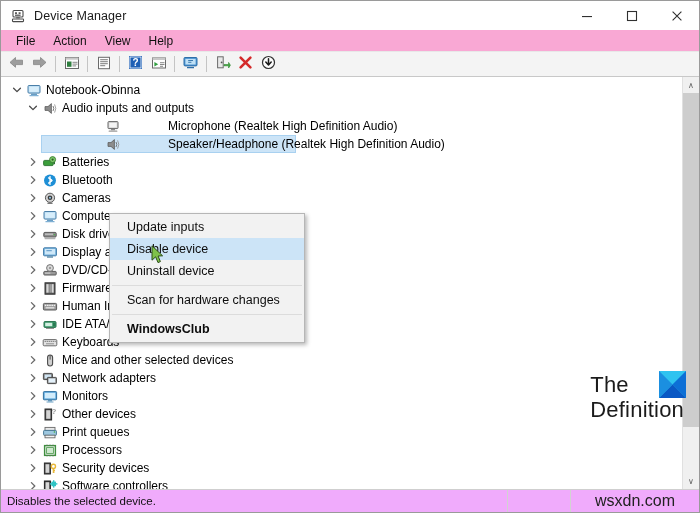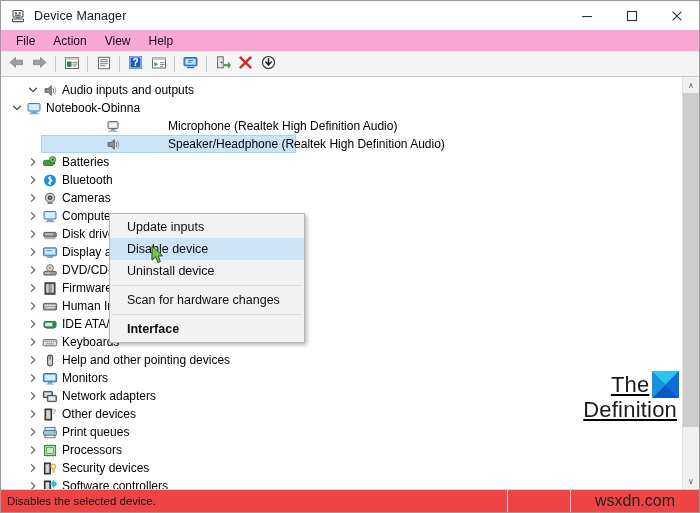--- a/index.html
+++ b/index.html
@@ -174,21 +174,21 @@
     position: absolute;
     left: 0; right: 0;
     top: 0;
     height: 88%;
     background: #cdcdcd;
   }
 
   
   #statusbar {
     height: 22px;
-    background: #ef4444;
+    background: #f0abfc;
     border-top: 1px solid #cfcfcf;
     display: flex;
     align-items: center;
     flex: 0 0 auto;
     font-size: 11.5px;
     color: #101010;
   }
   .sb-pane1 { flex: 0 0 500px; padding-left: 6px; }
   .sb-pane2 {
     flex: 1 1 auto;
@@ -237,25 +237,24 @@
     position: absolute;
     left: 150px; top: 168px;
     width: 13px; height: 19px;
     z-index: 80;
     pointer-events: none;
   }
 
   
   #twc-logo {
     position: absolute;
-    right: 22px;
+    right: 15px;
     top: 295px;
-    text-align: center;
+    text-align: left;
     z-index: 5;
-    text-decoration: underline;
   }
   #twc-line1 {
     font-size: 22px;
     color: #1b1b1b;
     line-height: 25px;
     letter-spacing: .2px;
   }
   #twc-line2 {
     font-size: 22px;
     color: #1b1b1b;
@@ -407,50 +406,50 @@
           <circle cx="7.5" cy="7.5" r="6" fill="#fdfdfd" stroke="#303030" stroke-width="1.2"></circle>
           <path d="M7.5 3.8 L7.5 9.3 M4.8 7 L7.5 10 L10.2 7" fill="none" stroke="#1a1a1a" stroke-width="1.5" stroke-linecap="round" stroke-linejoin="round"></path>
         </svg>
       </span>
     </div>
   </div>
 
   <div id="content">
     <div id="tree">
 
-    <div class="row depth1">
-          <span class="twisty">
-            <svg width="10" height="10" viewBox="0 0 10 10">
-              <path d="M1.6 3.2 L5 6.6 L8.4 3.2" fill="none" stroke="#4a4a4a" stroke-width="1.3" stroke-linecap="round" stroke-linejoin="round"></path>
-            </svg>
-          </span>
-          <span class="ticon">
-            <svg width="16" height="15" viewBox="0 0 16 15">
-              <path d="M3 5.6 L6 5.6 L9.4 2.6 L9.4 12.4 L6 9.4 L3 9.4 Z" fill="#8d8d8d" stroke="#5a5a5a" stroke-width=".8" stroke-linejoin="round"></path>
-              <path d="M11 5 Q12.6 7.5 11 10" stroke="#6a6a6a" stroke-width=".9" fill="none"></path>
-              <path d="M12.6 3.4 Q15 7.5 12.6 11.6" stroke="#8a8a8a" stroke-width=".8" fill="none"></path>
-            </svg>
-          </span>
-          <span class="tlabel">Audio inputs and outputs</span>
-        </div>
-        <div class="row depth0">
+    <div class="row depth0">
           <span class="twisty">
             <svg width="10" height="10" viewBox="0 0 10 10">
               <path d="M1.6 3.2 L5 6.6 L8.4 3.2" fill="none" stroke="#4a4a4a" stroke-width="1.3" stroke-linecap="round" stroke-linejoin="round"></path>
             </svg>
           </span>
           <span class="ticon">
             <svg width="16" height="15" viewBox="0 0 16 15">
               <rect x="2" y="2.5" width="12" height="7.6" rx="1" fill="#b9dcf2" stroke="#4a7fa8" stroke-width="1"></rect>
               <rect x="3.2" y="3.7" width="9.6" height="5.2" fill="#d8eefb"></rect>
               <rect x="5" y="10.6" width="6" height="1.4" fill="#6a9ec4"></rect>
               <rect x="3.4" y="12" width="9.2" height="1.2" rx=".5" fill="#7fb0d4"></rect>
             </svg>
           </span>
           <span class="tlabel">Notebook-Obinna</span>
+        </div>
+        <div class="row depth1">
+          <span class="twisty">
+            <svg width="10" height="10" viewBox="0 0 10 10">
+              <path d="M1.6 3.2 L5 6.6 L8.4 3.2" fill="none" stroke="#4a4a4a" stroke-width="1.3" stroke-linecap="round" stroke-linejoin="round"></path>
+            </svg>
+          </span>
+          <span class="ticon">
+            <svg width="16" height="15" viewBox="0 0 16 15">
+              <path d="M3 5.6 L6 5.6 L9.4 2.6 L9.4 12.4 L6 9.4 L3 9.4 Z" fill="#8d8d8d" stroke="#5a5a5a" stroke-width=".8" stroke-linejoin="round"></path>
+              <path d="M11 5 Q12.6 7.5 11 10" stroke="#6a6a6a" stroke-width=".9" fill="none"></path>
+              <path d="M12.6 3.4 Q15 7.5 12.6 11.6" stroke="#8a8a8a" stroke-width=".8" fill="none"></path>
+            </svg>
+          </span>
+          <span class="tlabel">Audio inputs and outputs</span>
         </div>
         <div class="row depth2">
           <span class="twisty"></span>
           <span class="ticon">
             <svg width="16" height="15" viewBox="0 0 16 15">
               <rect x="3" y="2.6" width="10" height="7" rx=".8" fill="#d9d9d9" stroke="#666" stroke-width="1"></rect>
               <rect x="4.4" y="4" width="7.2" height="4.2" fill="#f4f4f4"></rect>
               <rect x="6" y="10" width="4" height="1.3" fill="#8a8a8a"></rect>
               <rect x="3.6" y="11.5" width="8.8" height="1.3" rx=".5" fill="#9a9a9a"></rect>
             </svg>
@@ -656,53 +655,53 @@
             <svg width="10" height="10" viewBox="0 0 10 10">
               <path d="M3.4 1.6 L6.8 5 L3.4 8.4" fill="none" stroke="#6a6a6a" stroke-width="1.3" stroke-linecap="round" stroke-linejoin="round"></path>
             </svg>
           </span>
           <span class="ticon">
             <svg width="16" height="15" viewBox="0 0 16 15">
               <rect x="5.6" y="2" width="5" height="11" rx="2.5" fill="#d0d0d0" stroke="#4a4a4a" stroke-width="1.1"></rect>
               <path d="M8.1 2.2 L8.1 6.6" stroke="#4a4a4a" stroke-width="1"></path>
             </svg>
           </span>
-          <span class="tlabel">Help and other pointing devices</span>
+          <span class="tlabel">Mice and other selected devices</span>
+        </div>
+        <div class="row depth1">
+          <span class="twisty">
+            <svg width="10" height="10" viewBox="0 0 10 10">
+              <path d="M3.4 1.6 L6.8 5 L3.4 8.4" fill="none" stroke="#6a6a6a" stroke-width="1.3" stroke-linecap="round" stroke-linejoin="round"></path>
+            </svg>
+          </span>
+          <span class="ticon">
+            <svg width="16" height="15" viewBox="0 0 16 15">
+              <rect x="1.4" y="2.4" width="9" height="6.2" rx=".7" fill="#7a7a7a" stroke="#4a4a4a" stroke-width="1"></rect>
+              <rect x="2.6" y="3.5" width="6.6" height="4" fill="#cfe4f2"></rect>
+              <rect x="5.4" y="6.4" width="9" height="6.2" rx=".7" fill="#9a9a9a" stroke="#4a4a4a" stroke-width="1"></rect>
+              <rect x="6.6" y="7.5" width="6.6" height="4" fill="#e4f1fa"></rect>
+            </svg>
+          </span>
+          <span class="tlabel">Network adapters</span>
         </div>
         <div class="row depth1">
           <span class="twisty">
             <svg width="10" height="10" viewBox="0 0 10 10">
               <path d="M3.4 1.6 L6.8 5 L3.4 8.4" fill="none" stroke="#6a6a6a" stroke-width="1.3" stroke-linecap="round" stroke-linejoin="round"></path>
             </svg>
           </span>
           <span class="ticon">
             <svg width="16" height="15" viewBox="0 0 16 15">
               <rect x="1.4" y="2.6" width="13.2" height="8.2" rx=".8" fill="#5aa7dd" stroke="#33719f" stroke-width="1"></rect>
               <rect x="2.7" y="3.8" width="10.6" height="5.6" fill="#d2ecfb"></rect>
               <rect x="6" y="11.2" width="4" height="1.2" fill="#4a87b0"></rect>
               <rect x="4.4" y="12.4" width="7.2" height="1" rx=".4" fill="#6aa0c4"></rect>
             </svg>
           </span>
           <span class="tlabel">Monitors</span>
-        </div>
-        <div class="row depth1">
-          <span class="twisty">
-            <svg width="10" height="10" viewBox="0 0 10 10">
-              <path d="M3.4 1.6 L6.8 5 L3.4 8.4" fill="none" stroke="#6a6a6a" stroke-width="1.3" stroke-linecap="round" stroke-linejoin="round"></path>
-            </svg>
-          </span>
-          <span class="ticon">
-            <svg width="16" height="15" viewBox="0 0 16 15">
-              <rect x="1.4" y="2.4" width="9" height="6.2" rx=".7" fill="#7a7a7a" stroke="#4a4a4a" stroke-width="1"></rect>
-              <rect x="2.6" y="3.5" width="6.6" height="4" fill="#cfe4f2"></rect>
-              <rect x="5.4" y="6.4" width="9" height="6.2" rx=".7" fill="#9a9a9a" stroke="#4a4a4a" stroke-width="1"></rect>
-              <rect x="6.6" y="7.5" width="6.6" height="4" fill="#e4f1fa"></rect>
-            </svg>
-          </span>
-          <span class="tlabel">Network adapters</span>
         </div>
         <div class="row depth1">
           <span class="twisty">
             <svg width="10" height="10" viewBox="0 0 10 10">
               <path d="M3.4 1.6 L6.8 5 L3.4 8.4" fill="none" stroke="#6a6a6a" stroke-width="1.3" stroke-linecap="round" stroke-linejoin="round"></path>
             </svg>
           </span>
           <span class="ticon">
             <svg width="16" height="15" viewBox="0 0 16 15">
               <rect x="3" y="2" width="6.6" height="11" fill="#4a4a4a" stroke="#2a2a2a" stroke-width="1"></rect>
@@ -787,21 +786,21 @@
     </div>
 
     <div id="ctxmenu">
 
     <div class="ctx-item">Update inputs</div>
         <div class="ctx-item highlight">Disable device</div>
         <div class="ctx-item">Uninstall device</div>
         <div class="ctx-sep"></div>
         <div class="ctx-item">Scan for hardware changes</div>
         <div class="ctx-sep"></div>
-        <div class="ctx-item bold">Interface</div>
+        <div class="ctx-item bold">WindowsClub</div>
       </div>
 
     <div id="cursor">
       <svg width="13" height="19" viewBox="0 0 13 19">
         <path d="M1 0.8 L1 15.2 L4.6 11.8 L7 17.6 L9.4 16.6 L7.1 11 L11.6 10.8 Z" fill="#7ec24a" stroke="#2c4d18" stroke-width="1"></path>
       </svg>
     </div>
 
     <div id="twc-logo">
       <div id="twc-line1">The</div>

